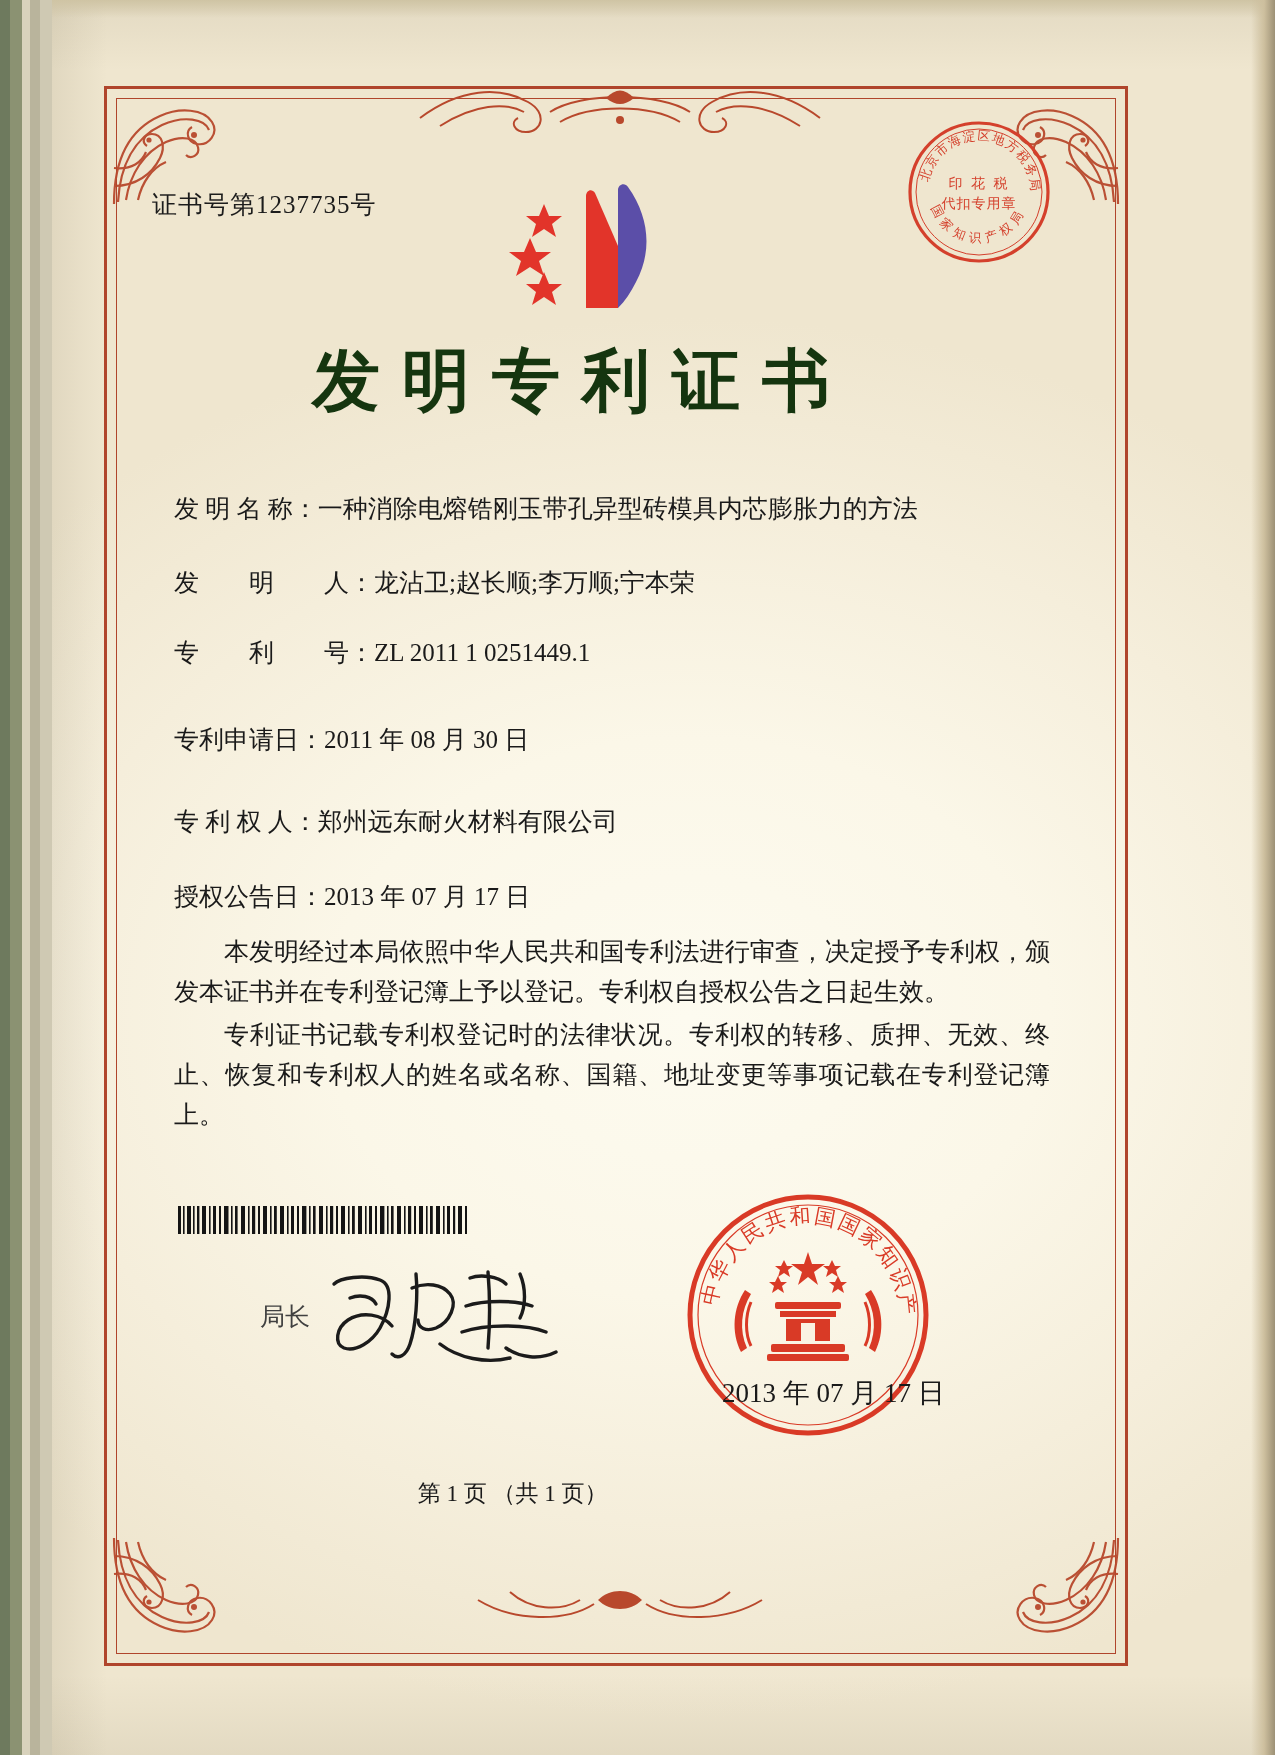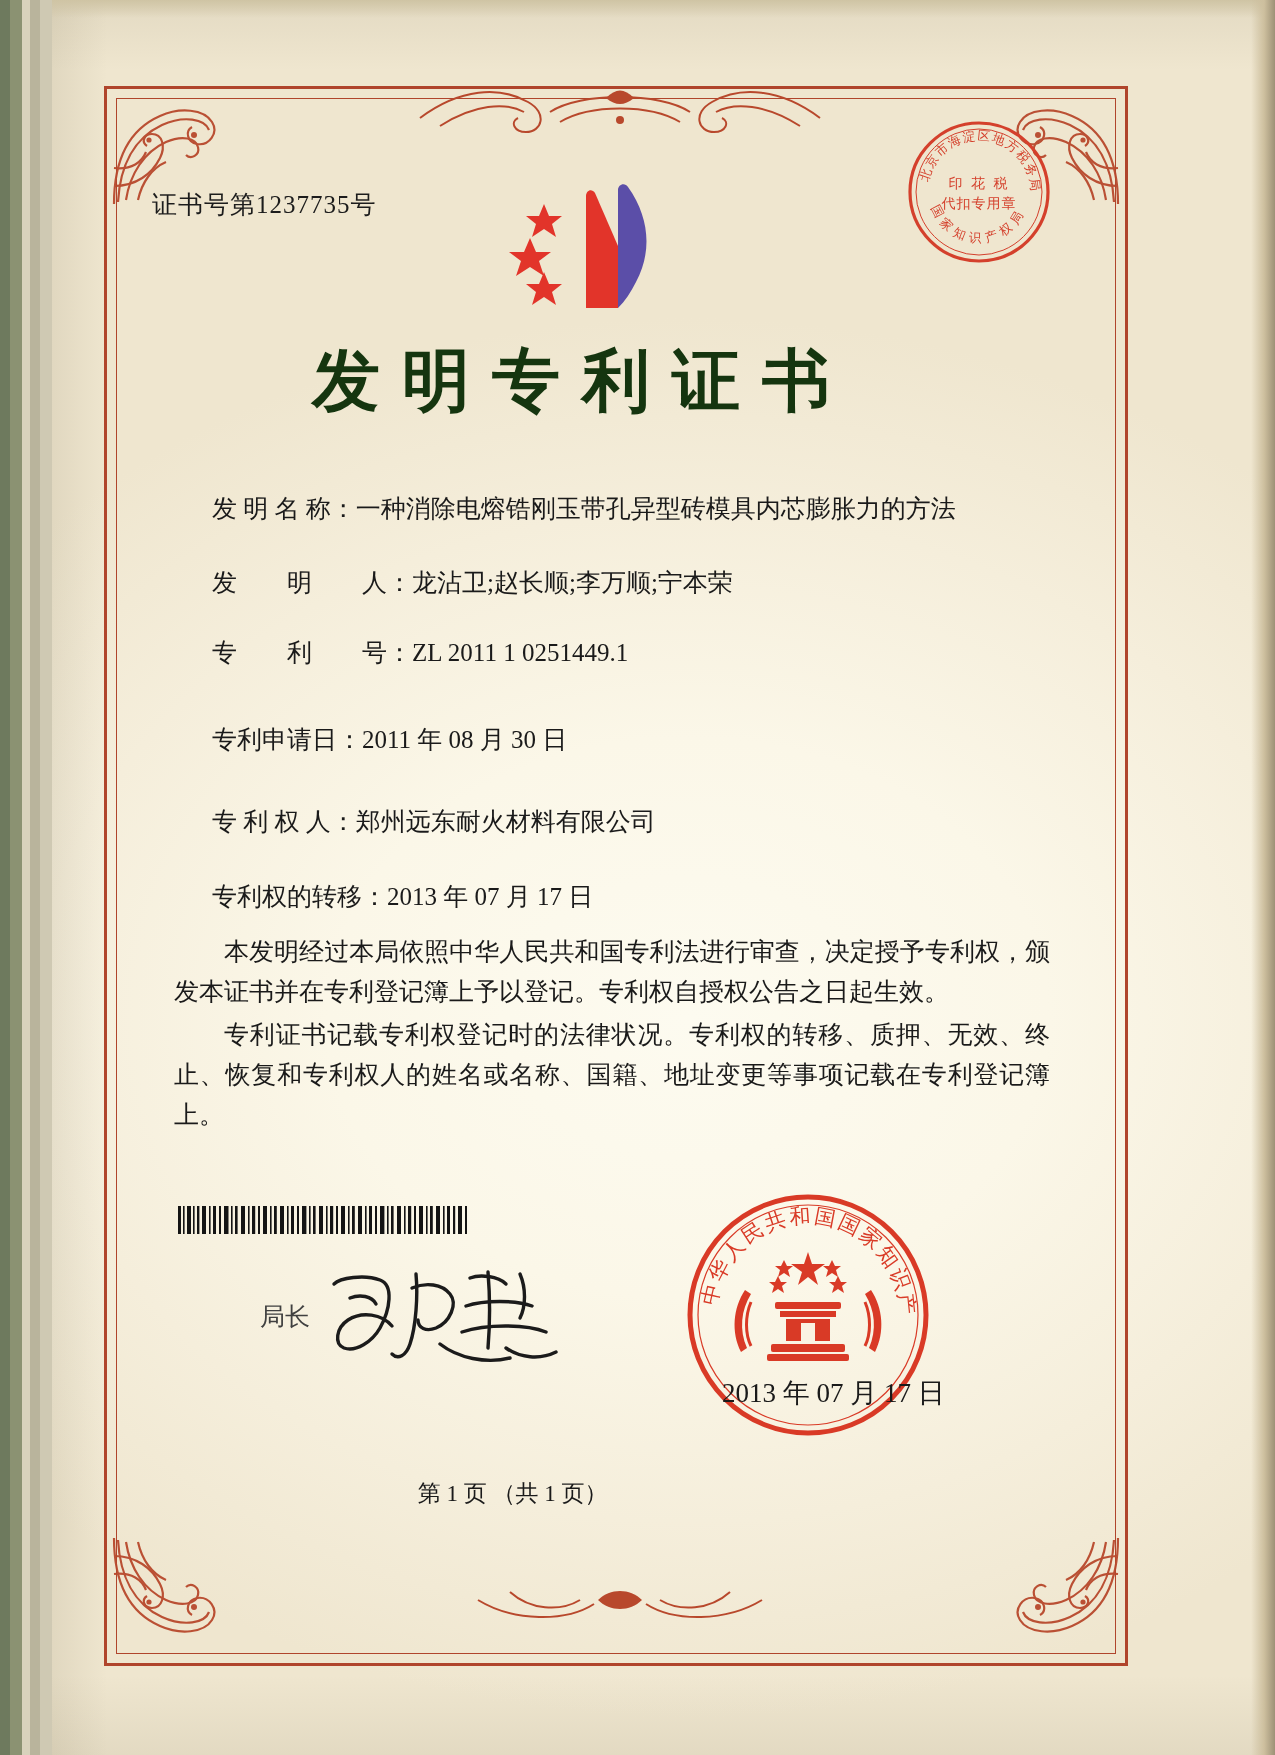--- a/index.html
+++ b/index.html
@@ -142,21 +142,21 @@
   }
 
   
   .field {
     position: absolute;
     left: 174px;
     font-size: 25px;
     color: #1a1a1a;
     white-space: nowrap;
   }
-  .field .lbl { display: inline-block; margin-left: 38px; }
+  .field .lbl { display: inline-block; }
   .field .val { }
 
   #f1 { top: 492px; }
   #f2 { top: 566px; }
   #f3 { top: 636px; }
   #f4 { top: 723px; }
   #f5 { top: 805px; text-align: right; }
   #f6 { top: 880px; }
 
   
@@ -349,21 +349,21 @@
 <div class="field" id="f3">
   <span class="lbl">专　　利　　号：</span><span class="val">ZL 2011 1 0251449.1</span>
 </div>
 <div class="field" id="f4">
   <span class="lbl">专利申请日：</span><span class="val">2011 年 08 月 30 日</span>
 </div>
 <div class="field" id="f5">
   <span class="lbl">专 利 权 人：</span><span class="val">郑州远东耐火材料有限公司</span>
 </div>
 <div class="field" id="f6">
-  <span class="lbl">专利权的转移：</span><span class="val">2013 年 07 月 17 日</span>
+  <span class="lbl">授权公告日：</span><span class="val">2013 年 07 月 17 日</span>
 </div>
 
 <div id="body">
   <p>本发明经过本局依照中华人民共和国专利法进行审查，决定授予专利权，颁发本证书并在专利登记簿上予以登记。专利权自授权公告之日起生效。</p>
   <p>专利证书记载专利权登记时的法律状况。专利权的转移、质押、无效、终止、恢复和专利权人的姓名或名称、国籍、地址变更等事项记载在专利登记簿上。</p>
 </div>
 
 <div id="barcode">
   <svg viewBox="0 0 290 28" preserveAspectRatio="none">
     <g fill="#141414">

